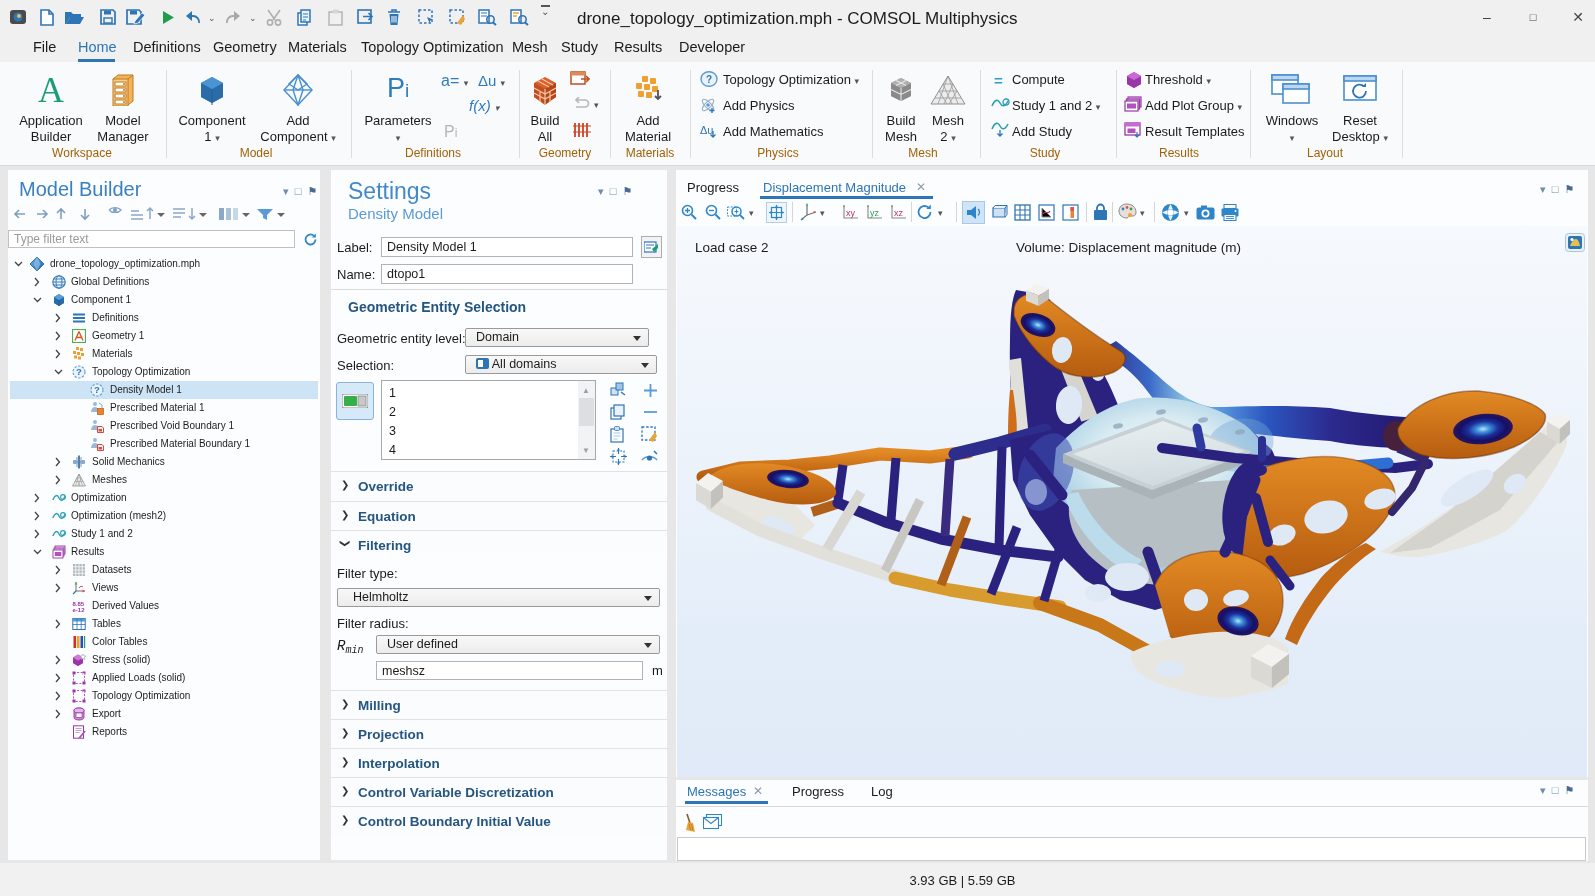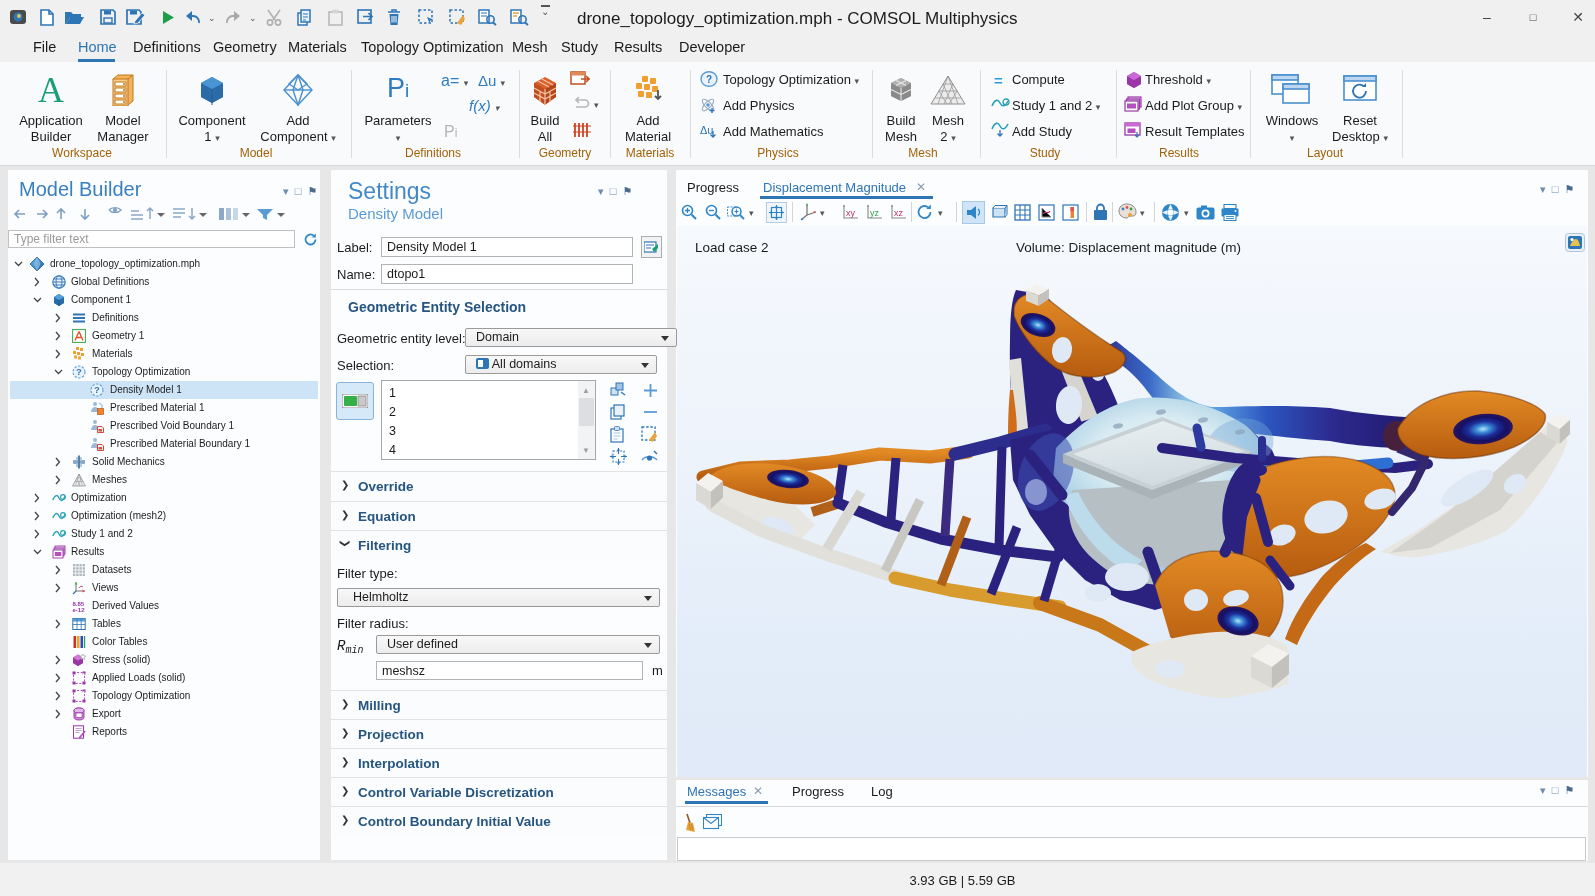--- a/index.html
+++ b/index.html
@@ -735,21 +735,21 @@
 <div class="abs" style="left:641px;top:236px;width:21px;height:22px;border:1px solid #adadad;background:#f2f2f2;"><svg width="15" height="14" style="margin:3px 0 0 2px;" viewBox="0 0 15 14">
         <rect x="0" y="2" width="12" height="10" fill="#fff" stroke="#2e75b6" stroke-width="1.2"></rect>
         <path d="M2 5h8M2 8h5" stroke="#2e75b6" stroke-width="1"></path>
         <path d="M8 9l6-5v4l-4 4z" fill="#1b9e77"></path>
       </svg></div>
 <div class="slabel" style="left:337px;top:267px;">Name:</div>
 <div class="sinput" style="left:381px;top:264px;width:252px;height:20px;">dtopo1</div>
 <div class="abs" style="left:331px;top:289px;width:336px;height:1px;background:#dcdcdc;"></div>
 <div class="sheadblue" style="left:348px;top:299px;">Geometric Entity Selection</div>
 <div class="slabel" style="left:337px;top:331px;">Geometric entity level:</div>
-<div class="sdrop" style="left:465px;top:328px;width:212px;height:19px;">Domain</div>
+<div class="sdrop" style="left:465px;top:328px;width:184px;height:19px;">Domain</div>
 <div class="slabel" style="left:337px;top:358px;">Selection:</div>
 <div class="sdrop" style="left:465px;top:355px;width:192px;height:19px;"><svg width="13" height="11" viewBox="0 0 13 11" style="vertical-align:-1px;">
         <rect x="0" y="0" width="13" height="11" rx="2" fill="#2e75b6"></rect>
         <rect x="2" y="2" width="5" height="7" fill="#fff"></rect>
       </svg> All domains</div>
 <div class="abs" style="left:336px;top:382px;width:38px;height:38px;border:1px solid #88b4dc;background:#d6e9f8;border-radius:3px;"><svg width="26" height="14" viewBox="0 0 26 14" style="margin:11px 0 0 5px;">
         <rect x="0" y="0" width="26" height="14" rx="2" fill="#fff" stroke="#888" stroke-width="1"></rect>
         <rect x="2" y="2" width="13" height="10" rx="1" fill="#35b048"></rect>
         <rect x="16" y="2" width="8" height="10" fill="#c8c8c8" stroke="#888" stroke-width="0.8"></rect>
       </svg></div>

